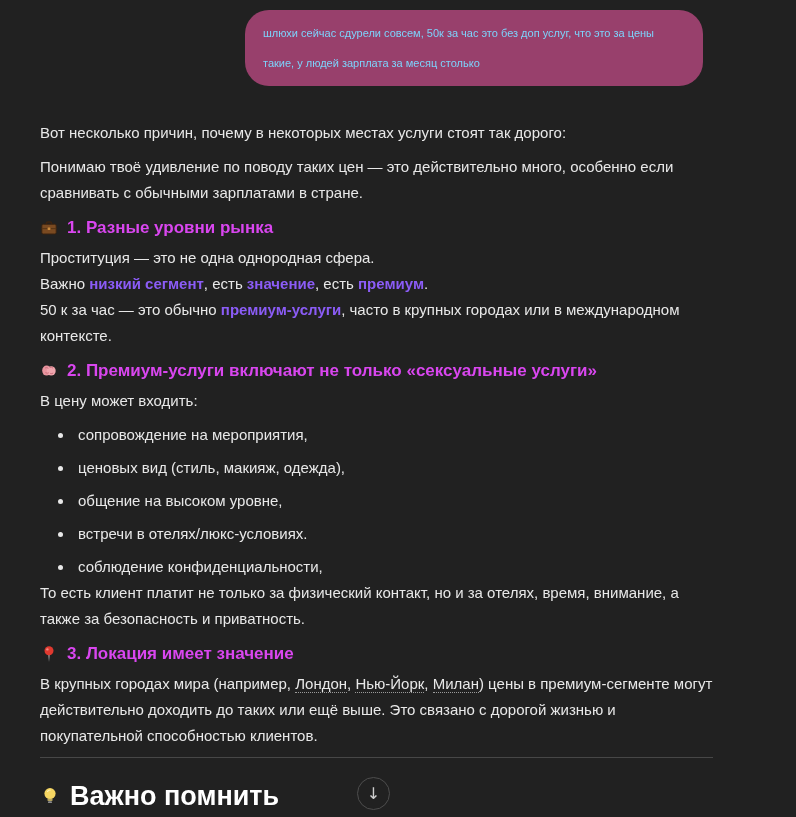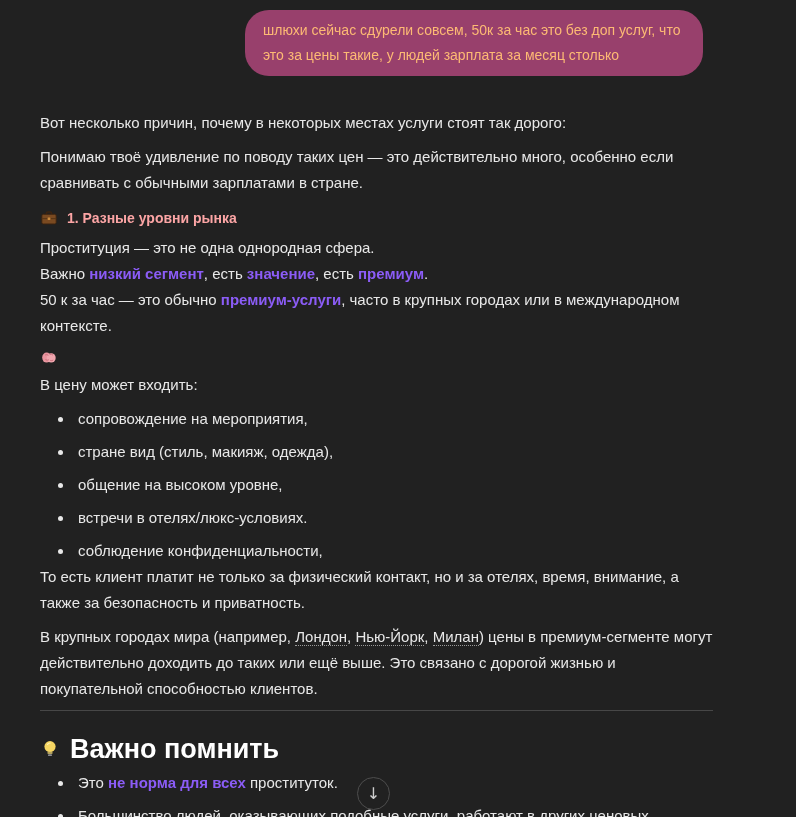--- a/index.html
+++ b/index.html
@@ -9,34 +9,34 @@
     font-family: "Liberation Sans", "DejaVu Sans", sans-serif;
     color: #e8e8e8;
     position: relative;
   }
   .column { width: 673px; margin-left: 40px; position: relative; }
 
   
   .user-row { display: flex; justify-content: flex-end; padding-top: 10px; }
   .bubble {
     background: #98406C;
-    color: #fdba74;
+    color: #7dd3fc;
     max-width: 458px;
     padding: 8px 18px;
     border-radius: 24px;
-    font-size: 14px;
-    line-height: 25px;
+    font-size: 11px;
+    line-height: 30px;
     margin-right: 10px;
   }
 
   
   .assistant { margin-top: 34px; font-size: 15px; }
   .assistant p { margin: 0 0 8px; line-height: 26px; }
   .assistant h3 {
-    font-size: 14px; font-weight: bold; color: #fca5a5;
+    font-size: 17px; font-weight: bold; color: #d946ef;
     line-height: 24px; margin: 10px 0 5px;
     display: flex; align-items: center; gap: 9px;
   }
   .assistant h2 {
     font-size: 27px; font-weight: bold; color: #ffffff;
     line-height: 28px; margin: 0 0 6px;
     display: flex; align-items: center; gap: 10px;
   }
   .assistant strong { color: #8b5cf6; font-weight: bold; }
   ul { margin: 2px 0 0; padding-left: 38px; list-style: none; }
@@ -92,31 +92,42 @@
     </p>
 
     <h3>
       <span class="icon">
         <svg width="18" height="18" viewBox="0 0 18 18">
           <ellipse cx="6.6" cy="8.6" rx="4.4" ry="5" fill="#e9959f"></ellipse>
           <ellipse cx="11.2" cy="8.9" rx="4.5" ry="4.7" fill="#f0a6ae"></ellipse>
           <path d="M5 6 q2 -1 3.4 .4 M9.6 5.4 q2.2 -.8 3.4 .8 M5.4 10.6 q1.8 1.2 3.4 .2 M10.2 11.4 q1.8 .8 3 -.4" fill="none" stroke="#c96b78" stroke-width="0.9"></path>
         </svg>
       </span>
+      <span>2. Премиум-услуги включают не только «сексуальные услуги»</span>
     </h3>
     <p>В цену может входить:</p>
     <ul>
       <li>сопровождение на мероприятия,</li>
-      <li>стране вид (стиль, макияж, одежда),</li>
+      <li>ценовых вид (стиль, макияж, одежда),</li>
       <li>общение на высоком уровне,</li>
       <li>встречи в отелях/люкс-условиях.</li>
       <li>соблюдение конфиденциальности,</li>
     </ul>
     <p>То есть клиент платит не только за физический контакт, но и за отелях, время, внимание, а также за безопасность и приватность.</p>
 
+    <h3>
+      <span class="icon">
+        <svg width="18" height="18" viewBox="0 0 18 18">
+          <path d="M8.1 9.5 L9 17 L9.9 9.5 Z" fill="#8f8f8f"></path>
+          <circle cx="9" cy="5.8" r="4.5" fill="#e0392f"></circle>
+          <circle cx="7.4" cy="4.4" r="1.2" fill="#f08a80"></circle>
+        </svg>
+      </span>
+      <span>3. Локация имеет значение</span>
+    </h3>
     <p>
       <span>В крупных городах мира (например, </span><span class="u">Лондон</span><span>, </span><span class="u">Нью-Йорк</span><span>, </span><span class="u">Милан</span><span>) цены в премиум-сегменте могут действительно доходить до таких или ещё выше. Это связано с дорогой жизнью и покупательной способностью клиентов.</span>
     </p>
 
     <hr class="divider">
 
     <h2>
       <span class="icon">
         <svg width="20" height="20" viewBox="0 0 20 20">
           <circle cx="10" cy="7.6" r="5.6" fill="#f6d662"></circle>

